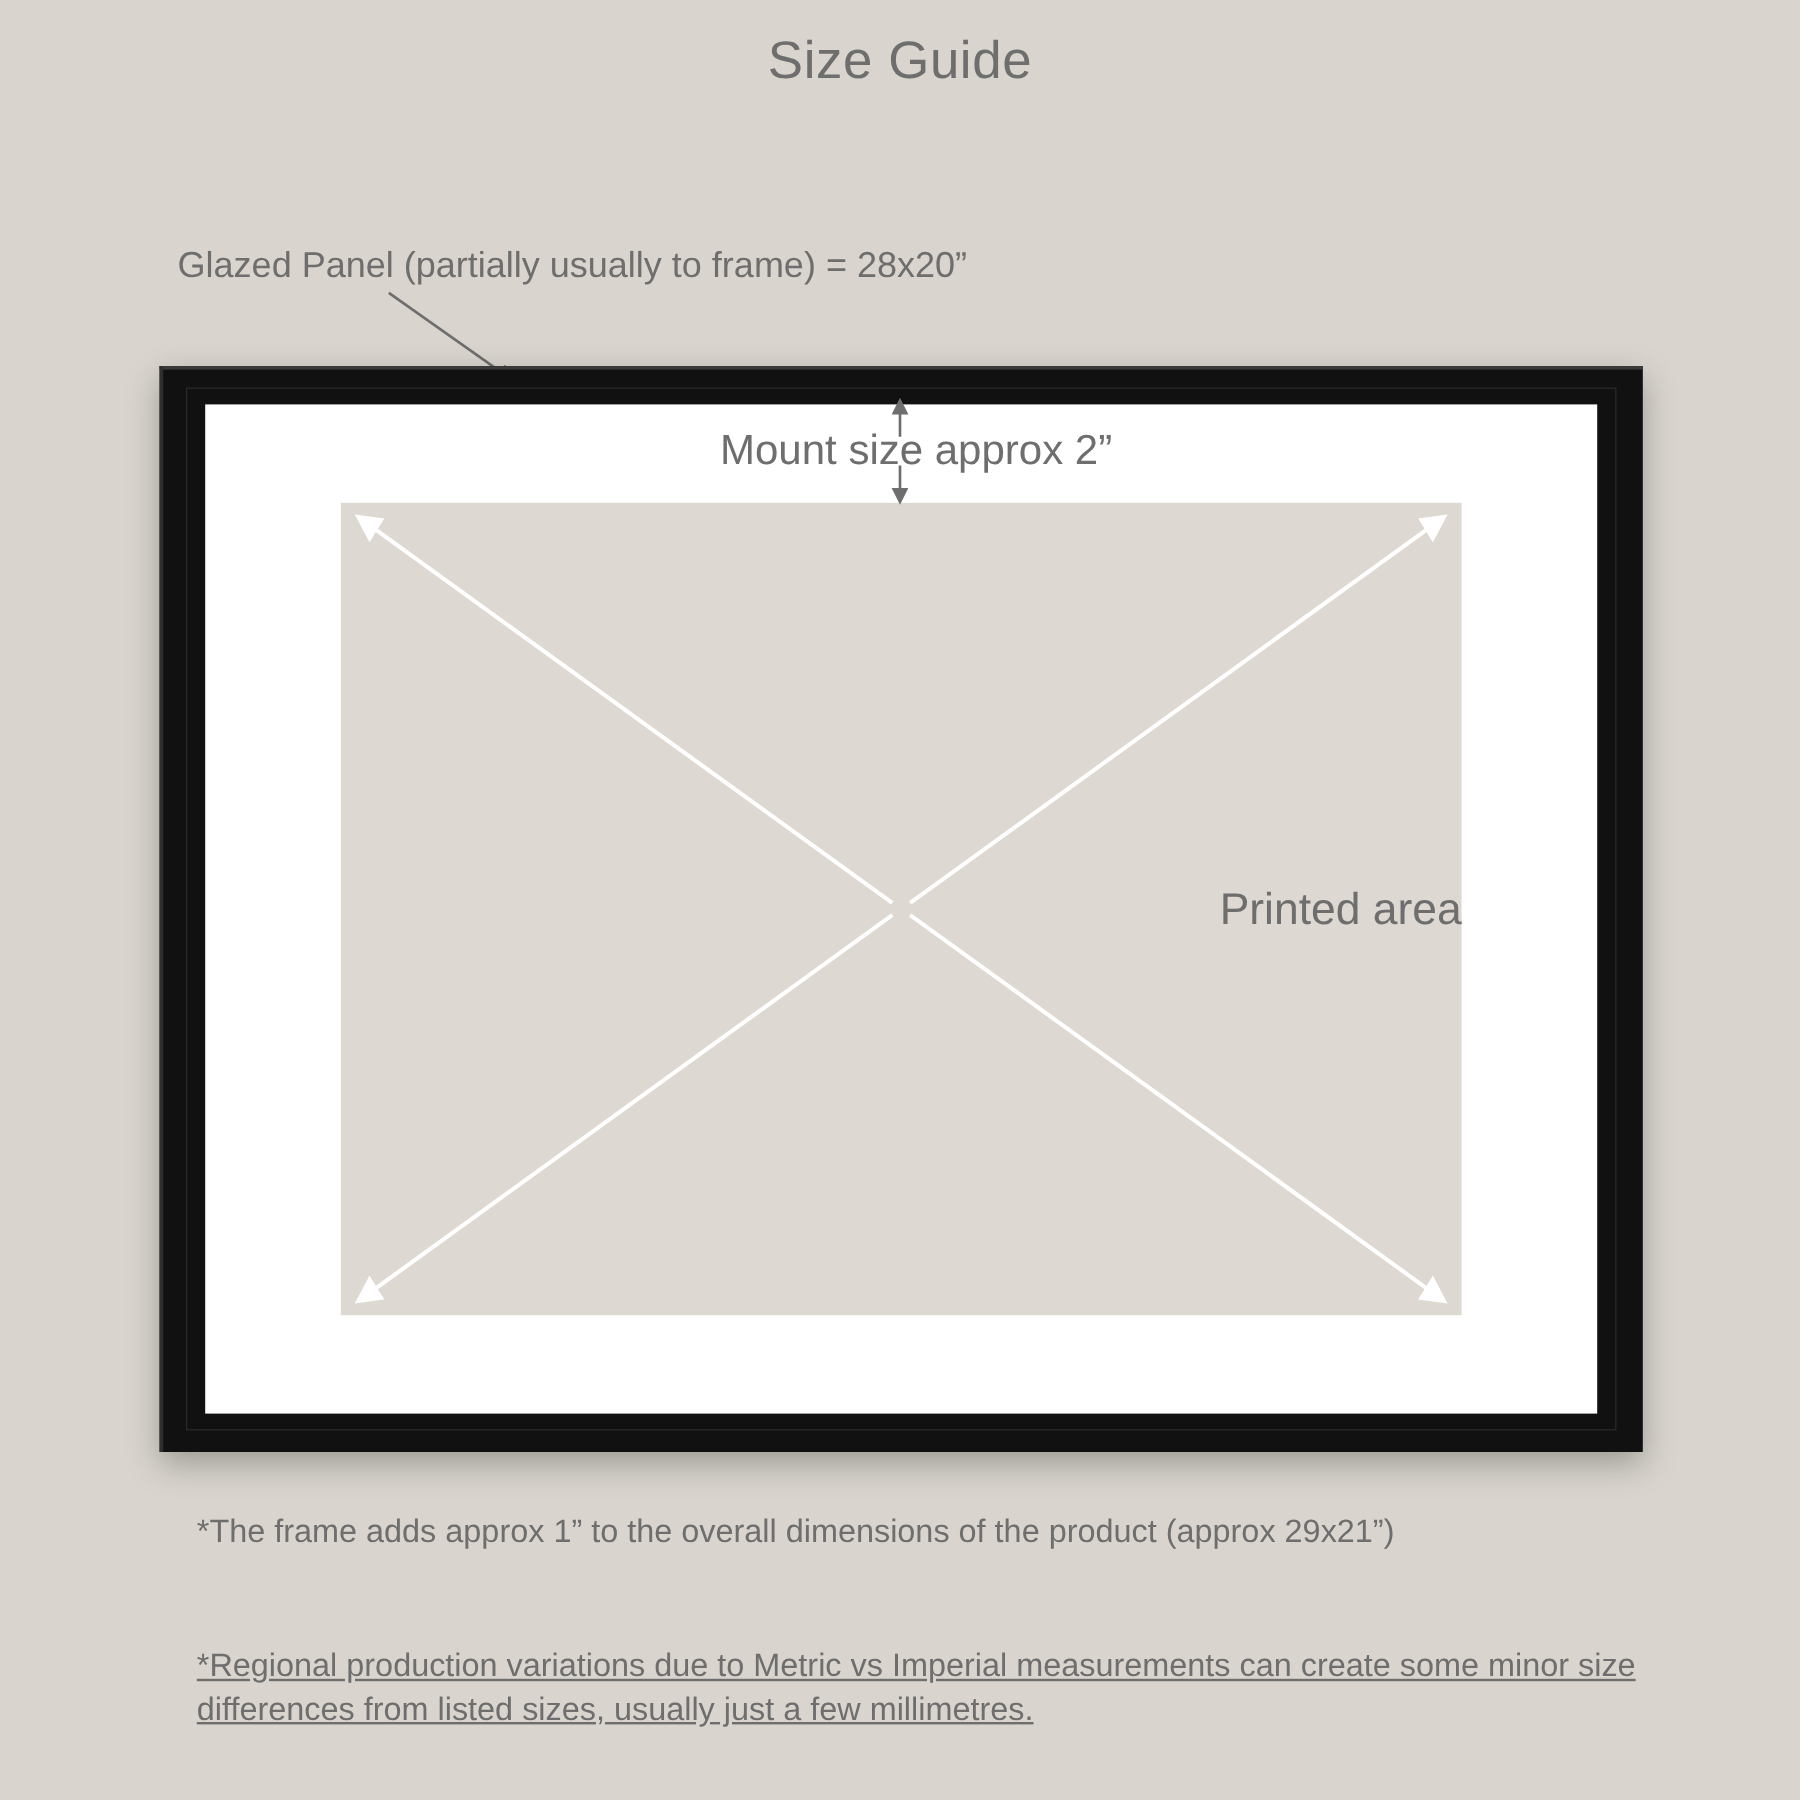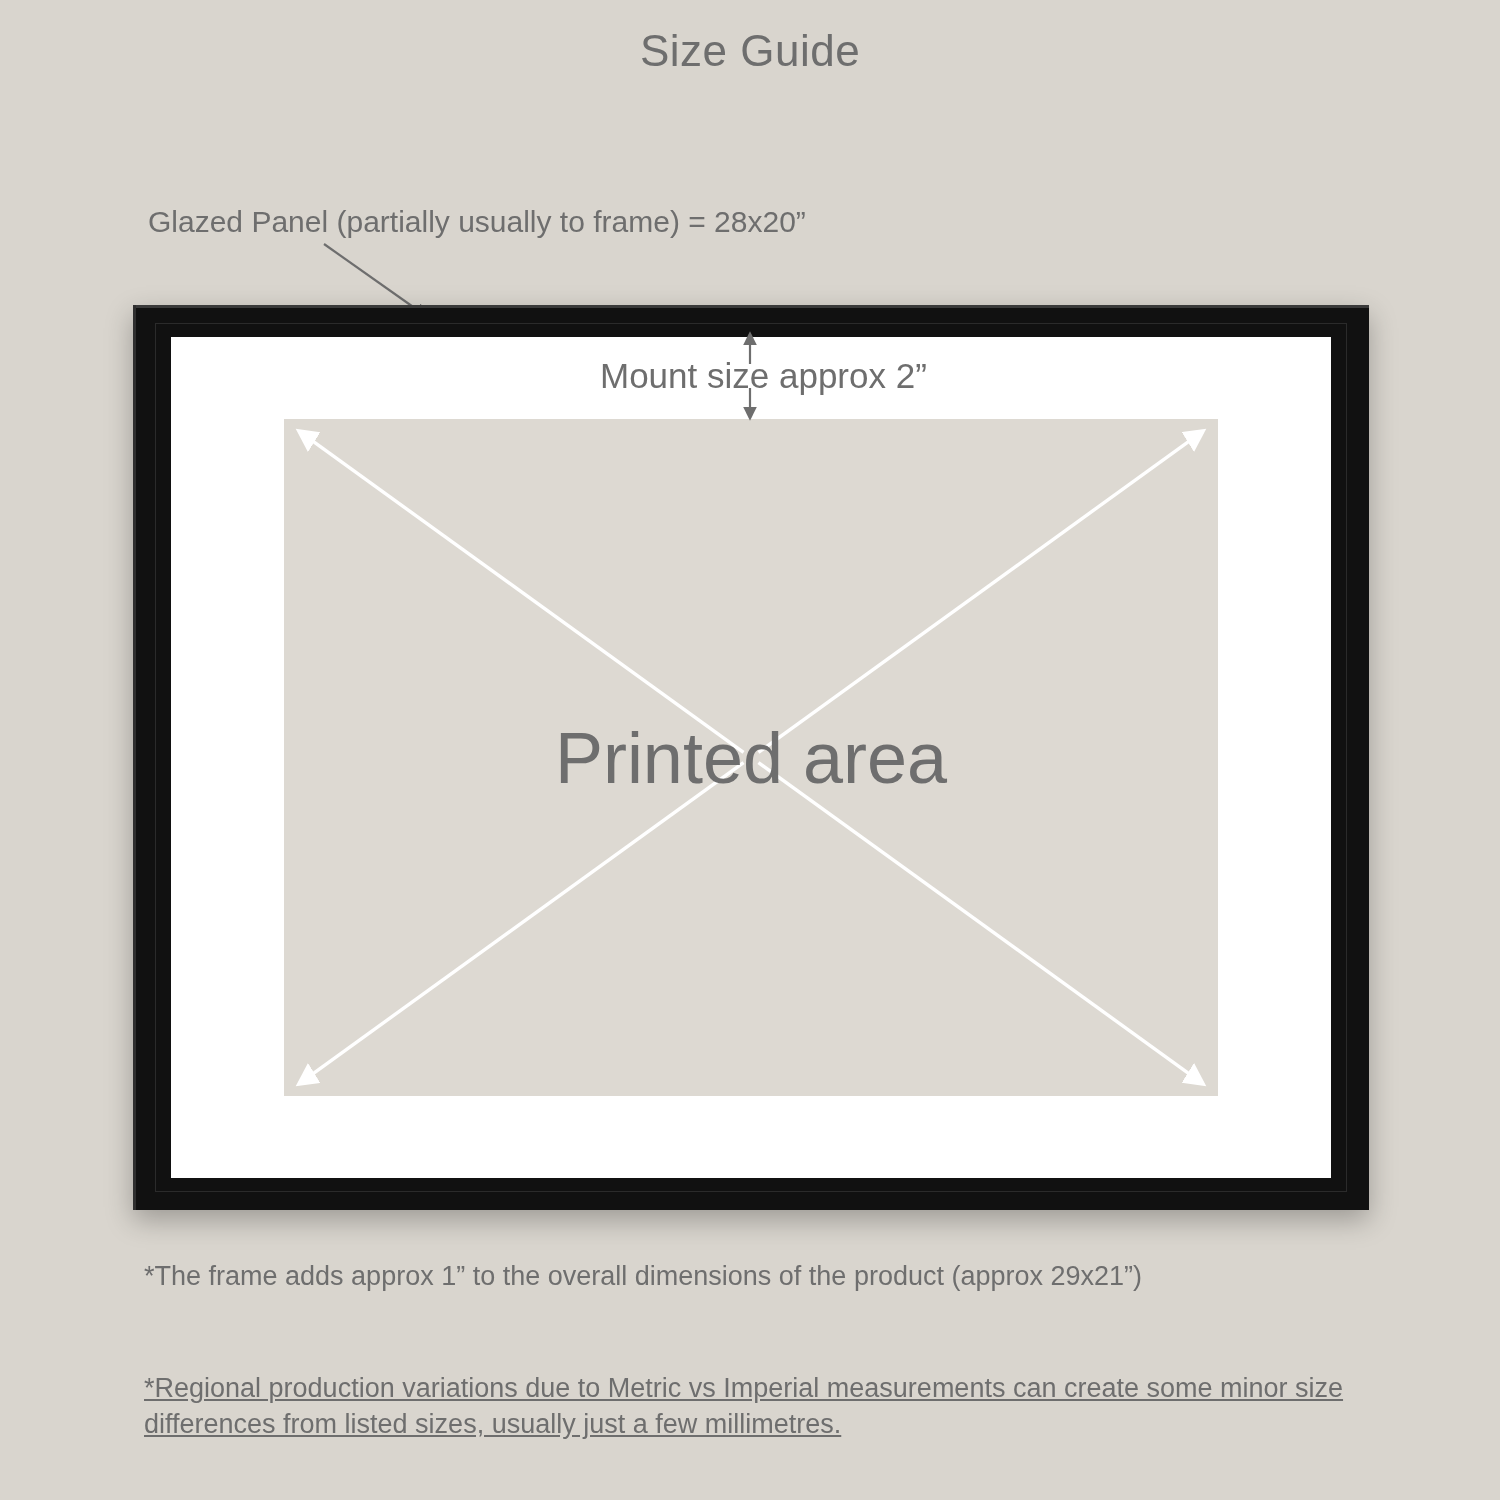--- a/index.html
+++ b/index.html
@@ -94,22 +94,22 @@
     right: 113px;
     bottom: 82px;
     background: #ddd9d2;
   }
   #printed-area-label {
     position: absolute;
     left: 0;
     right: 0;
     top: 50%;
     transform: translateY(-50%);
-    text-align: center;
-    font-size: 72px;
+    text-align: right;
+    font-size: 37px;
     color: #6e6e6e;
   }
   #diagonals {
     position: absolute;
     inset: 0;
     width: 100%;
     height: 100%;
   }
 
   
@@ -128,20 +128,21 @@
     width: 30px;
     height: 92px;
   }
 
   
   .footnote {
     position: absolute;
     font-size: 27px;
     color: #6e6e6e;
     line-height: 1.34;
+    margin-left: 20px;
   }
   #footnote-1 {
     left: 144px;
     top: 1258px;
     width: 1220px;
   }
   #footnote-2 {
     left: 144px;
     top: 1370px;
     width: 1225px;

